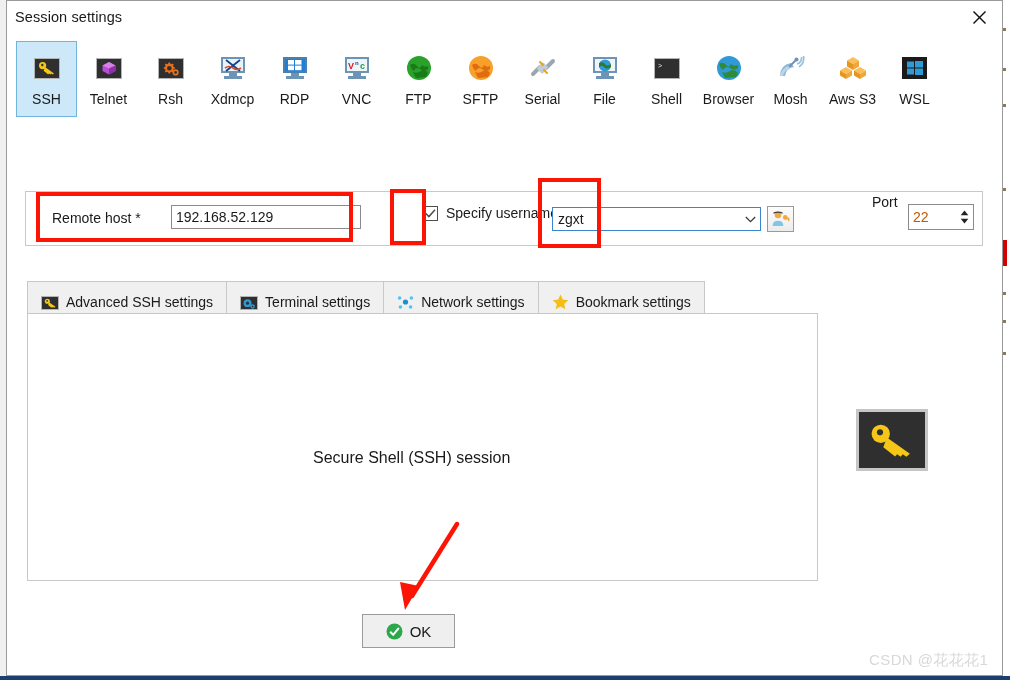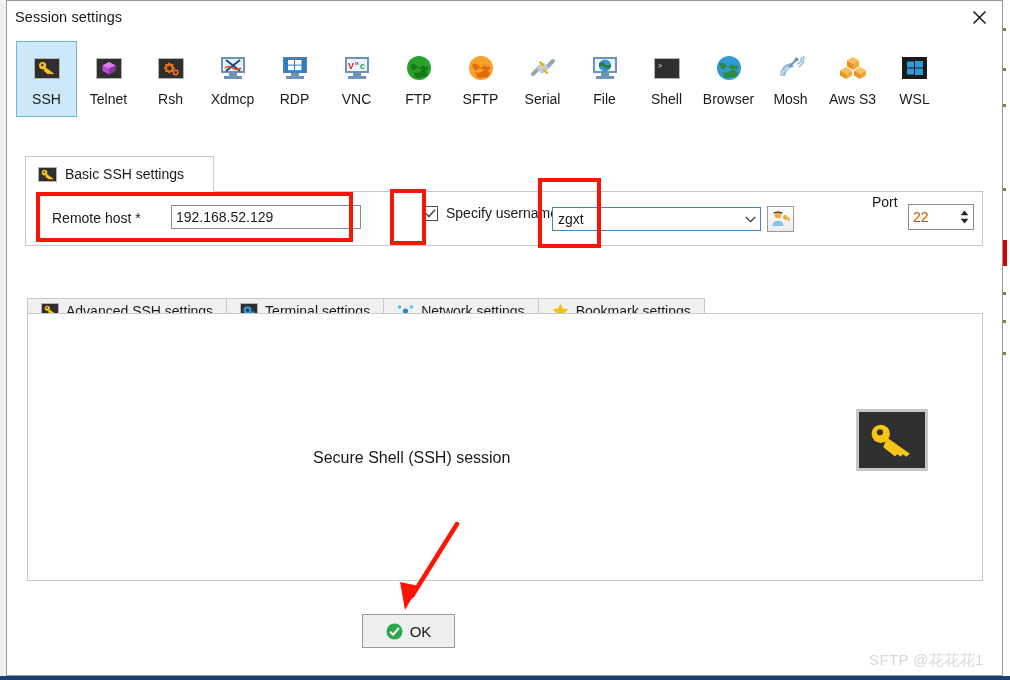--- a/index.html
+++ b/index.html
@@ -280,38 +280,38 @@
   
   .tabbar {
     position:absolute;
     left: 20px; top: 280px;
     width: 956px;
     height: 33px;
     display:flex;
     align-items:flex-end;
   }
   .tab {
-    height: 16px;
+    height: 33px;
     background: #f0f0f0;
     border: 1px solid #c8c8c8;
     border-bottom: none;
     box-sizing: border-box;
-    display:flex; align-items:flex-start;
+    display:flex; align-items:flex-end;
     padding: 4px 13px;
     margin-right: -1px;
     cursor:default;
   }
   .tab .tb-ic { margin-right: 7px; display:flex; align-items:center; }
   .tab .tb-lb { font-size: 14px; color:#1a1a1a; white-space:nowrap; }
 
   
   .panel {
     position:absolute;
     left: 20px; top: 312px;
-    width: 956px;
+    width: 791px;
     height: 268px;
     border: 1px solid #c8c8c8;
     background: #fff;
     box-sizing: border-box;
   }
   .panel .session-label {
     position:absolute;
     left: 285px; top: 135px;
     font-size: 16px;
     color: #1a1a1a;
@@ -637,34 +637,20 @@
           </g>
             </svg>
         </span>
       </span>
       <span class="lbl">WSL</span>
     </div>
 
   </div>
 
   <div class="group-basic">
-    <div class="tabhead">
-      <span class="t-ic">
-        <span class="ic-dark" style="width:19px;height:15px;">
-          <svg width="14" height="11" viewBox="0 0 18 14">
-              <g fill="#f5c518">
-            <circle cx="4.6" cy="4.6" r="3.6"></circle>
-                <circle cx="4.3" cy="4.0" r="1.2" fill="#2f2f2f"></circle>
-            <path d="M7 6 L16 12.4 L14.6 13.6 L13.2 12.6 L12.4 13.6 L11 12.6 L10.2 13.5 L5.6 9.8 Z"></path>
-          </g>
-            </svg>
-        </span>
-      </span>
-      <span class="t-lb">Basic SSH settings</span>
-    </div>
     <div class="body">
       <div class="row">
         <span class="lbl-remote">Remote host *</span>
         <input class="inp-host" type="text" value="192.168.52.129" style="">
         <div class="chk-wrap">
           <span class="chk-box">
             <svg width="11" height="9" viewBox="0 0 11 9">
               <polyline points="0.8,4.4 3.9,7.6 10,0.8" fill="none" stroke="#4e4e4e" stroke-width="1.5"></polyline>
             </svg>
           </span>
@@ -779,21 +765,21 @@
   <div class="btn btn-ok">
     <span class="b-ic">
       <svg width="17" height="17" viewBox="0 0 17 17">
         <circle cx="8.5" cy="8.5" r="8" fill="#2aa84a"></circle>
         <polyline points="4.2,8.8 7.2,11.8 12.8,5" fill="none" stroke="#ffffff" stroke-width="2"></polyline>
       </svg>
     </span>
     <span class="b-lb">OK</span>
   </div>
 
-  <div class="watermark">SFTP @花花花1</div>
+  <div class="watermark">CSDN @花花花1</div>
 
 </div>
 
 <div class="annot-rect r-host"></div>
 <div class="annot-rect r-check"></div>
 <div class="annot-rect r-user"></div>
 
 <div class="annot-arrow">
   <svg width="100" height="95" viewBox="0 0 100 95">
     <line x1="72" y1="4" x2="27" y2="76" stroke="#fc1404" stroke-width="4.5" stroke-linecap="round"></line>

